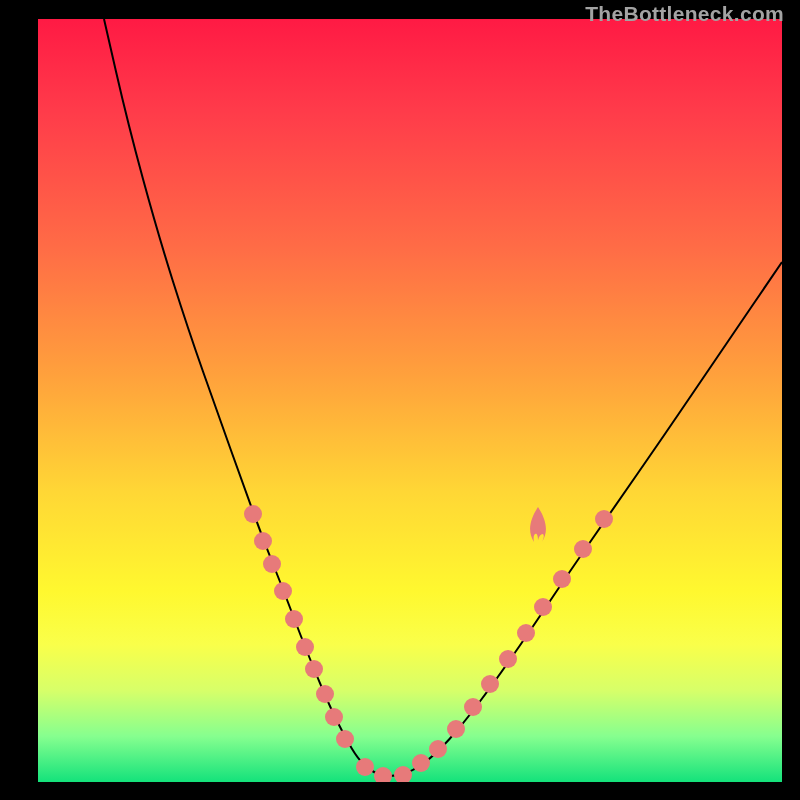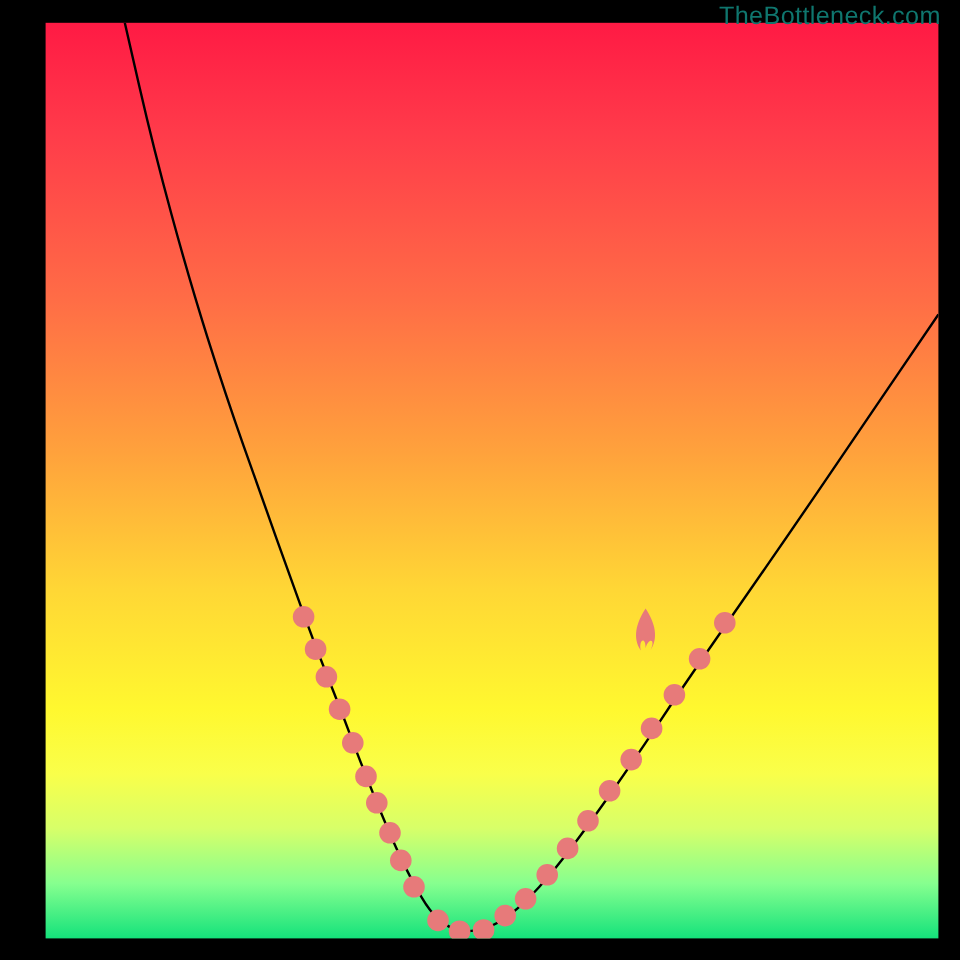--- a/index.html
+++ b/index.html
@@ -35,23 +35,23 @@
       #f9ff4a 82%,
       #d7ff69 88%,
       #86ff8f 94%,
       #14e27b 100%
     );
   }
   .watermark {
     position: absolute;
     top: 2px;
     right: 16px;
-    color: #0f766e;
+    color: #a3a3a3;
     font-size: 21px;
-    font-weight: 400;
+    font-weight: 700;
     letter-spacing: 0.3px;
     z-index: 30;
   }
   svg.overlay {
     position: absolute;
     left: 0;
     top: 0;
     width: 744px;
     height: 763px;
     z-index: 10;

